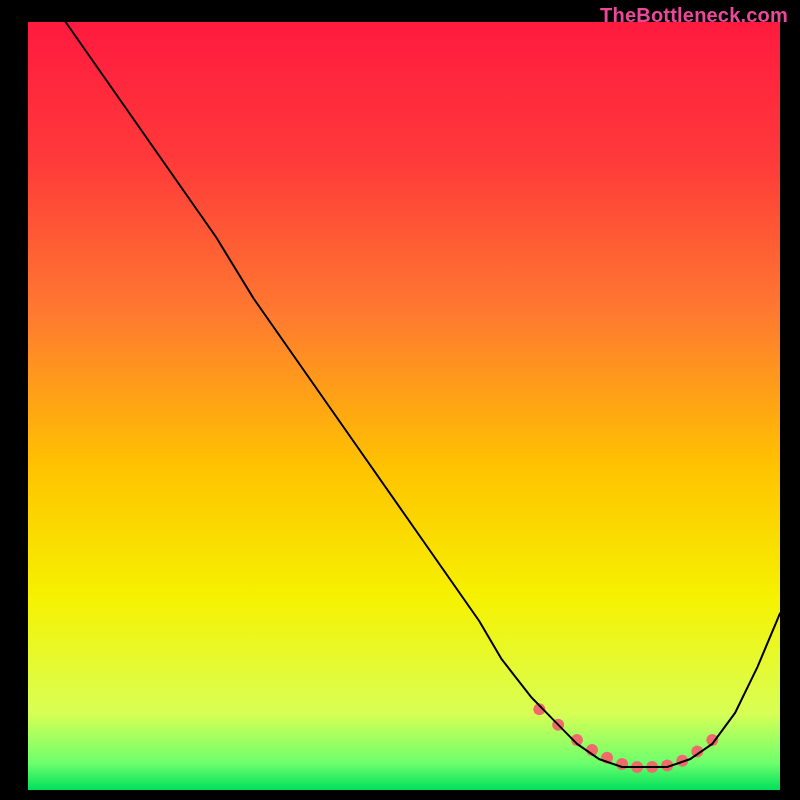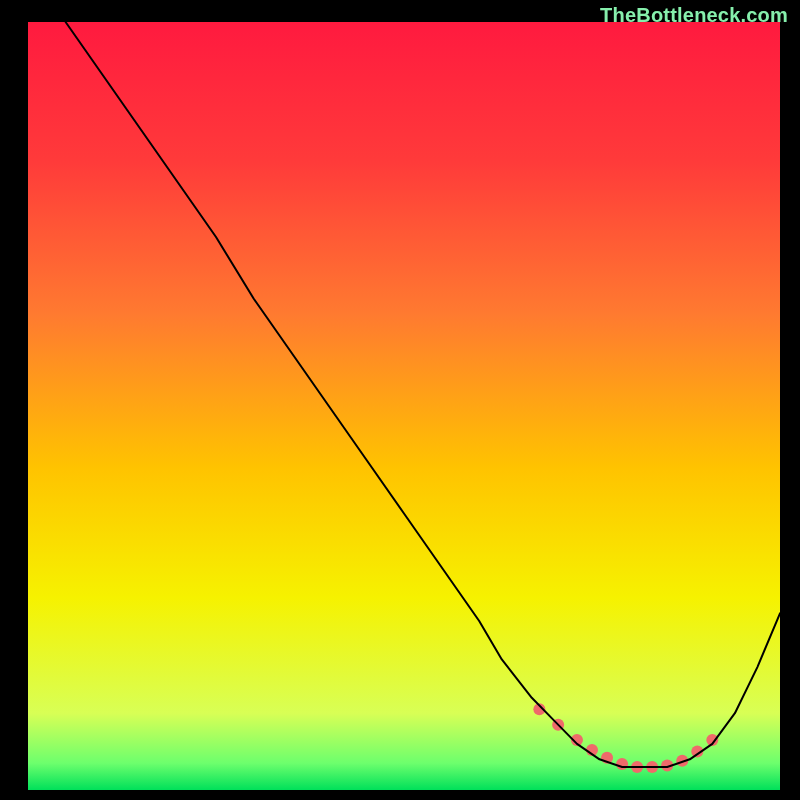--- a/index.html
+++ b/index.html
@@ -21,21 +21,21 @@
     left: 0;
     top: 0;
   }
   .watermark {
     position: absolute;
     top: 4px;
     right: 12px;
     font-family: Arial, Helvetica, sans-serif;
     font-size: 20px;
     font-weight: 600;
-    color: #86efac;
+    color: #ec4899;
     letter-spacing: 0.2px;
     user-select: none;
   }
 </style>
 </head>
 <body>
 <div class="wrap">
 
 <svg id="chart-svg" width="800" height="800" viewBox="0 0 800 800">
   <defs>

